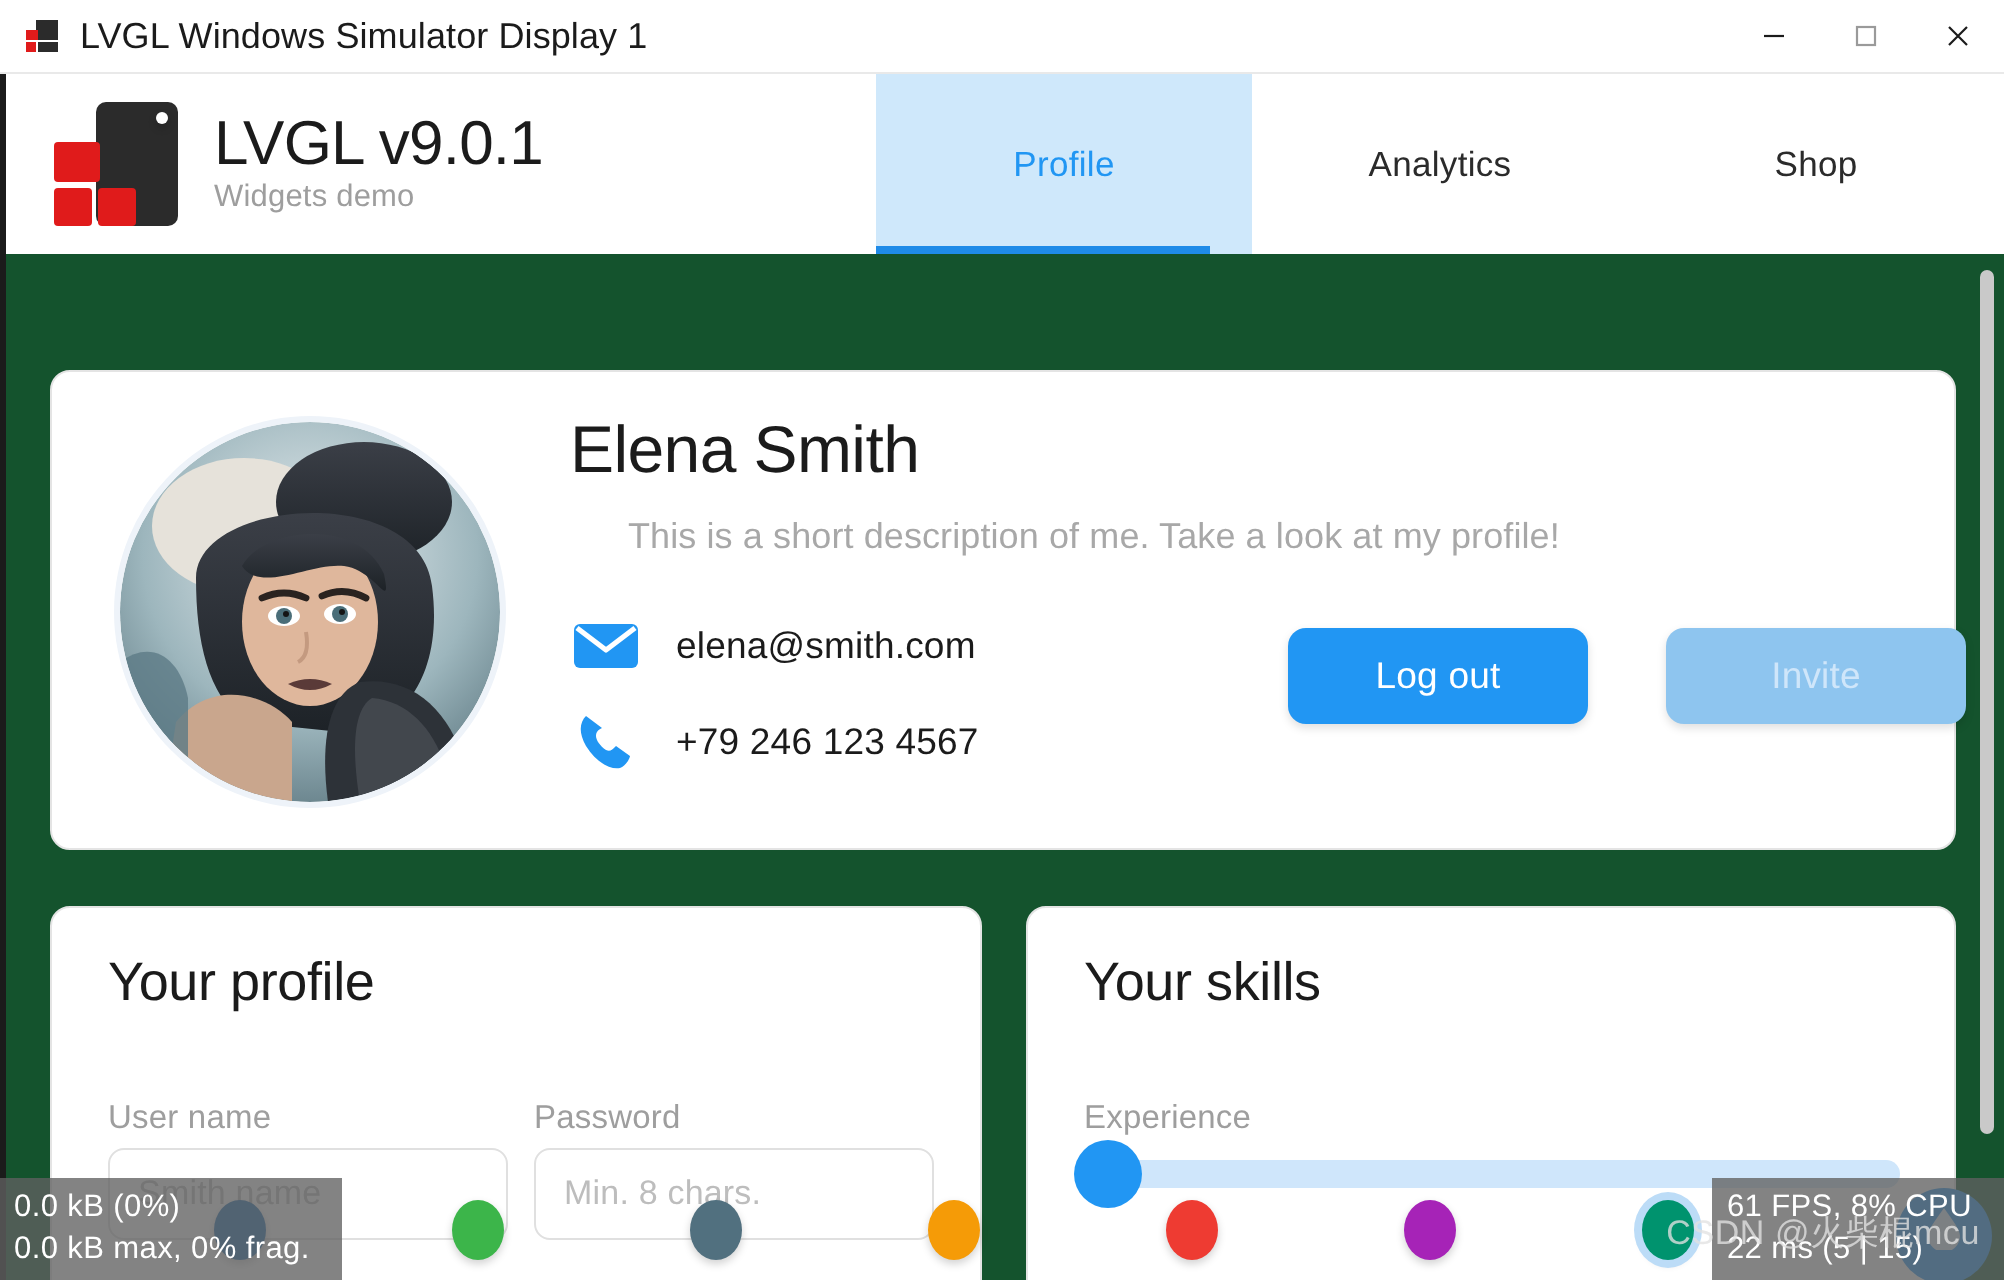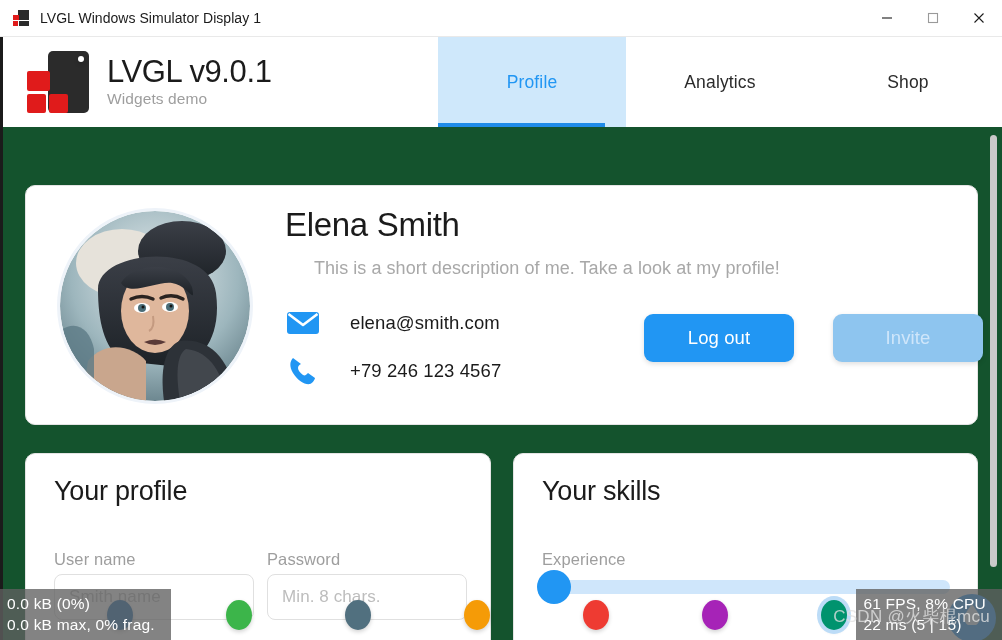--- a/index.html
+++ b/index.html
@@ -17,21 +17,21 @@
     background: #ffffff; border-bottom: 1px solid #e9e9e9;
     display: flex; align-items: center;
   }
   .tb-icon { width: 16px; height: 16px; margin-left: 13px; position: relative; flex: 0 0 auto; }
   .tb-icon i { position: absolute; display: block; }
   .tb-icon .b1 { left: 5px; top: 0px; width: 11px; height: 10px; background: #2b2b2b; }
   .tb-icon .b2 { left: 0px; top: 5px; width: 6px; height: 5px; background: #e01b1b; }
   .tb-icon .b3 { left: 0px; top: 11px; width: 5px; height: 5px; background: #e01b1b; }
   .tb-icon .b4 { left: 6px; top: 11px; width: 10px; height: 5px; background: #2b2b2b; }
   .tb-title {
-    margin-left: 11px; font-size: 14px; color: #1b1b1b;
+    margin-left: 11px; font-size: 18px; color: #1b1b1b;
     letter-spacing: .05px; white-space: nowrap;
   }
   .tb-controls { margin-left: auto; display: flex; height: 37px; }
   .tb-btn {
     width: 46px; height: 37px; display: flex; align-items: center; justify-content: center;
     color: #1b1b1b;
   }
   .tb-btn svg { display: block; }
 
   
@@ -86,21 +86,21 @@
     position: absolute; left: 259px; top: 20px; font-size: 33px; color: #1b1b1b;
     letter-spacing: -.3px;
   }
   .pdesc {
     position: absolute; left: 260px; top: 72px; font-size: 18px; color: #a8a8a8; letter-spacing: .05px; margin-left: 28px;
   }
   .prow { position: absolute; display: flex; align-items: center; }
   .prow-email { left: 260px; top: 125px; }
   .prow-phone { left: 260px; top: 170px; }
   .prow .gl { width: 34px; display: flex; justify-content: center; }
-  .prow .txt { margin-left: 30px; font-size: 18.5px; color: #1b1b1b; letter-spacing: .1px; }
+  .prow .txt { margin-left: 18px; font-size: 18.5px; color: #1b1b1b; letter-spacing: .1px; }
 
   .btn {
     position: absolute; height: 48px; border-radius: 9px; display: flex;
     align-items: center; justify-content: center; font-size: 18.5px; letter-spacing: .1px;
     box-shadow: 0 2px 5px rgba(0,0,0,.13);
   }
   .btn-logout { left: 618px; top: 128px; width: 150px; background: #2196f3; color: #ffffff; }
   .btn-invite { left: 807px; top: 128px; width: 150px; background: #8ec5ef; color: #cfe6fa; }
 
   .card-yp { left: 22px; top: 326px; width: 466px; height: 200px; }

